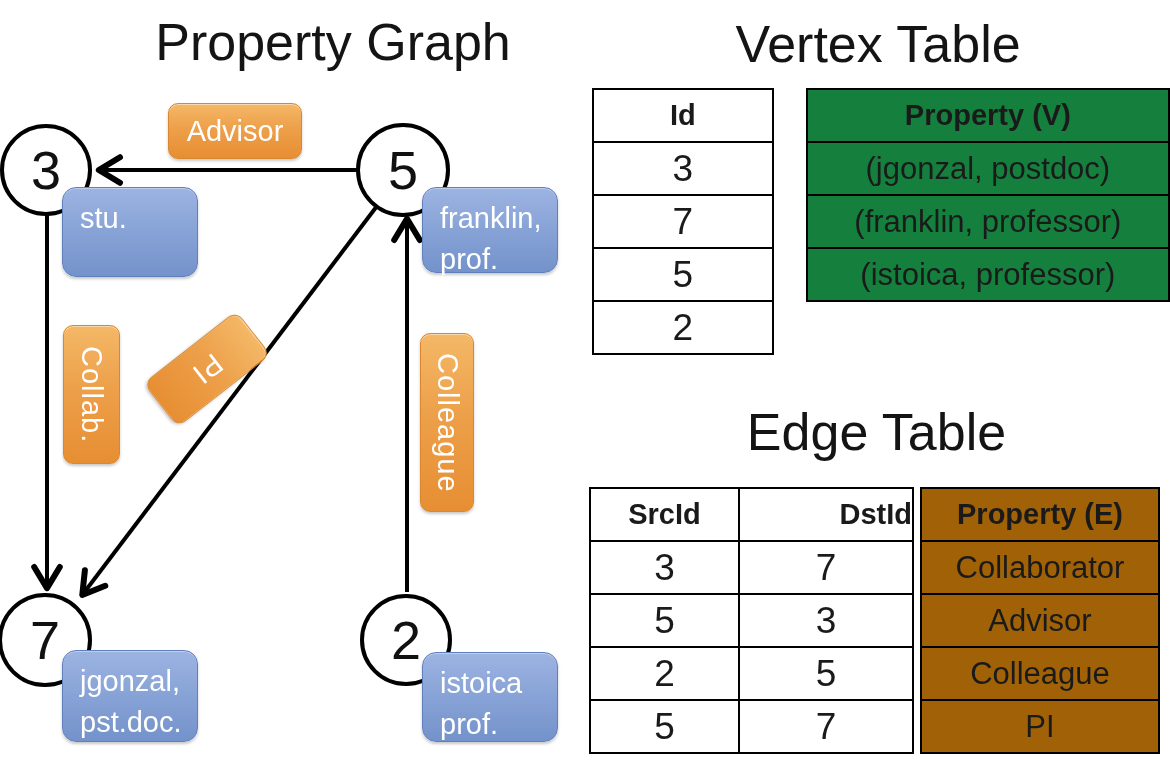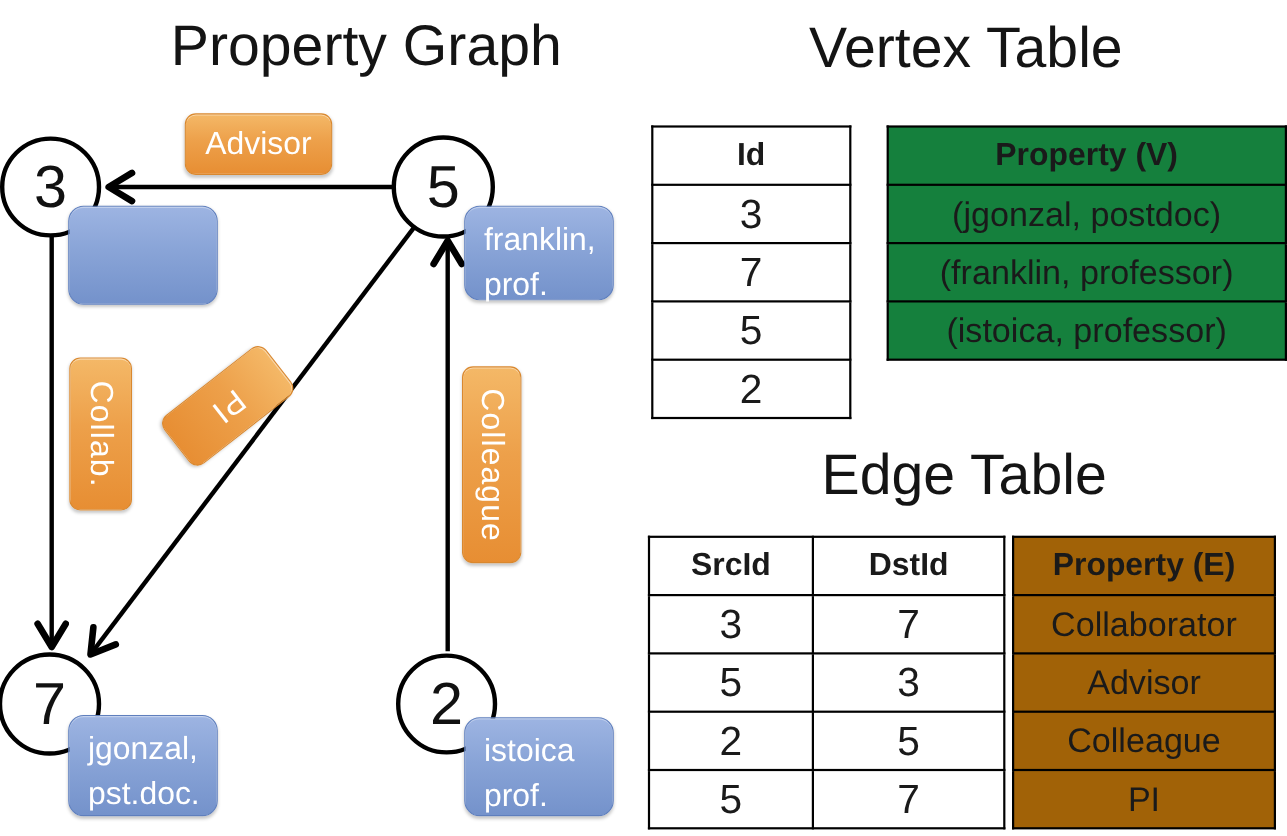--- a/index.html
+++ b/index.html
@@ -82,37 +82,38 @@
   <span class="vtext">Collab.</span>
 </div>
 <div class="edge-label" style="left:179px;top:310px;width:54px;height:116px;transform:rotate(52deg);">
   <span class="vtext">PI</span>
 </div>
 <div class="edge-label" style="left:420px;top:333px;width:52px;height:177px;">
   <span class="vtext">Colleague</span>
 </div>
 
 <div class="vertex-box" style="left:62px;top:187px;width:136px;height:90px;">
+  <div>stu.</div>
 </div>
 <div class="vertex-box" style="left:422px;top:187px;width:136px;height:86px;">
   <div>franklin,</div>
   <div>prof.</div>
 </div>
 <div class="vertex-box" style="left:62px;top:650px;width:136px;height:92px;">
   <div>jgonzal,</div>
   <div>pst.doc.</div>
 </div>
 <div class="vertex-box" style="left:422px;top:652px;width:136px;height:90px;">
   <div>istoica</div>
   <div>prof.</div>
 </div>
 
 <div class="title" style="left:592px;top:14px;width:572px;">Vertex Table</div>
 
-<div class="tbl-wrap" style="left:592px;top:114px;gap:32px;">
+<div class="tbl-wrap" style="left:592px;top:88px;gap:32px;">
   <table>
     <tbody>
         <tr>
           <td class="hdr" style="width:184px;">Id</td>
         </tr>
     <tr>
           <td class="num">3</td>
         </tr>
     <tr>
           <td class="num">7</td>
@@ -143,21 +144,21 @@
     </table>
 </div>
 
 <div class="title" style="left:589px;top:402px;width:575px;">Edge Table</div>
 
 <div class="tbl-wrap" style="left:589px;top:487px;">
   <table>
     <tbody>
         <tr>
       <td class="hdr" style="width:147px;">SrcId</td>
-      <td class="hdr" style="width:172px;">DstId</td>
+      <td class="hdr" style="width:172px;text-align:right;">DstId</td>
     </tr>
     <tr>
       <td class="num">3</td>
       <td class="num">7</td>
     </tr>
     <tr>
       <td class="num">5</td>
       <td class="num">3</td>
     </tr>
     <tr>

